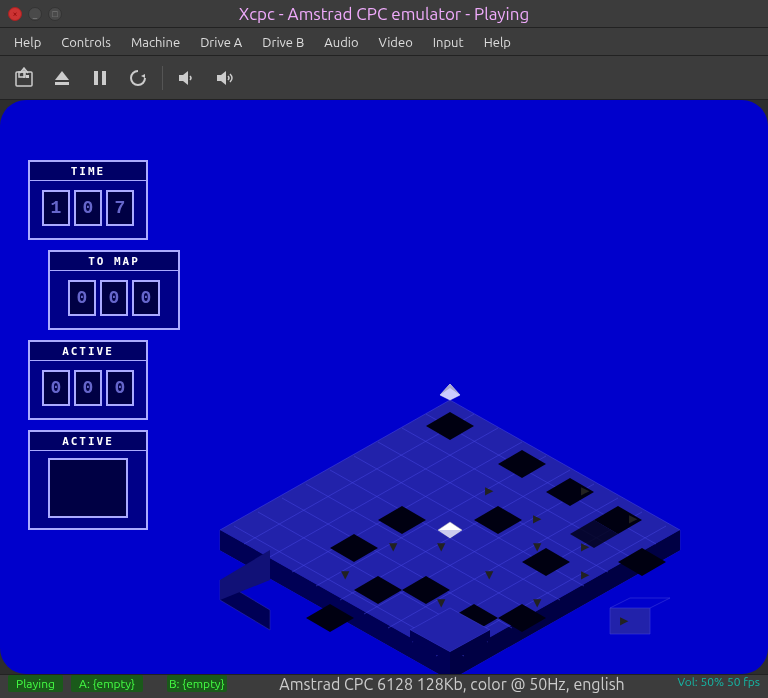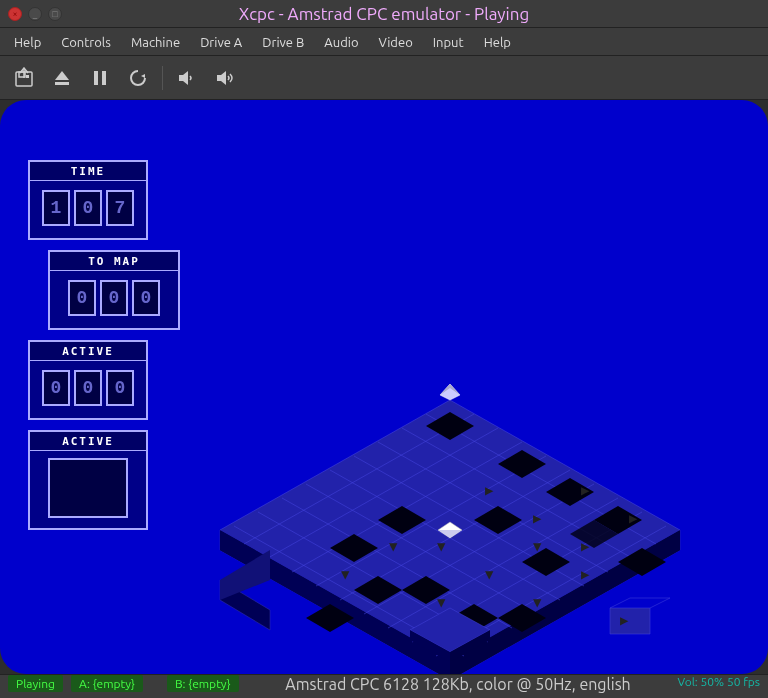--- a/index.html
+++ b/index.html
@@ -133,21 +133,21 @@
       background: #1a5a1a;
       color: #44ff44;
       padding: 2px 8px;
       font-size: 12px;
       margin-right: 20px;
       border-radius: 2px;
     }
     #status-b {
       background: #1a5a1a;
       color: #44ff44;
-      padding: 2px 8px;
+      padding: 2px 2px;
       font-size: 12px;
       border-radius: 2px;
     }
     #status-info {
       flex: 1;
       text-align: center;
       color: #ccc;
       font-size: 16px;
     }
     #status-vol {

